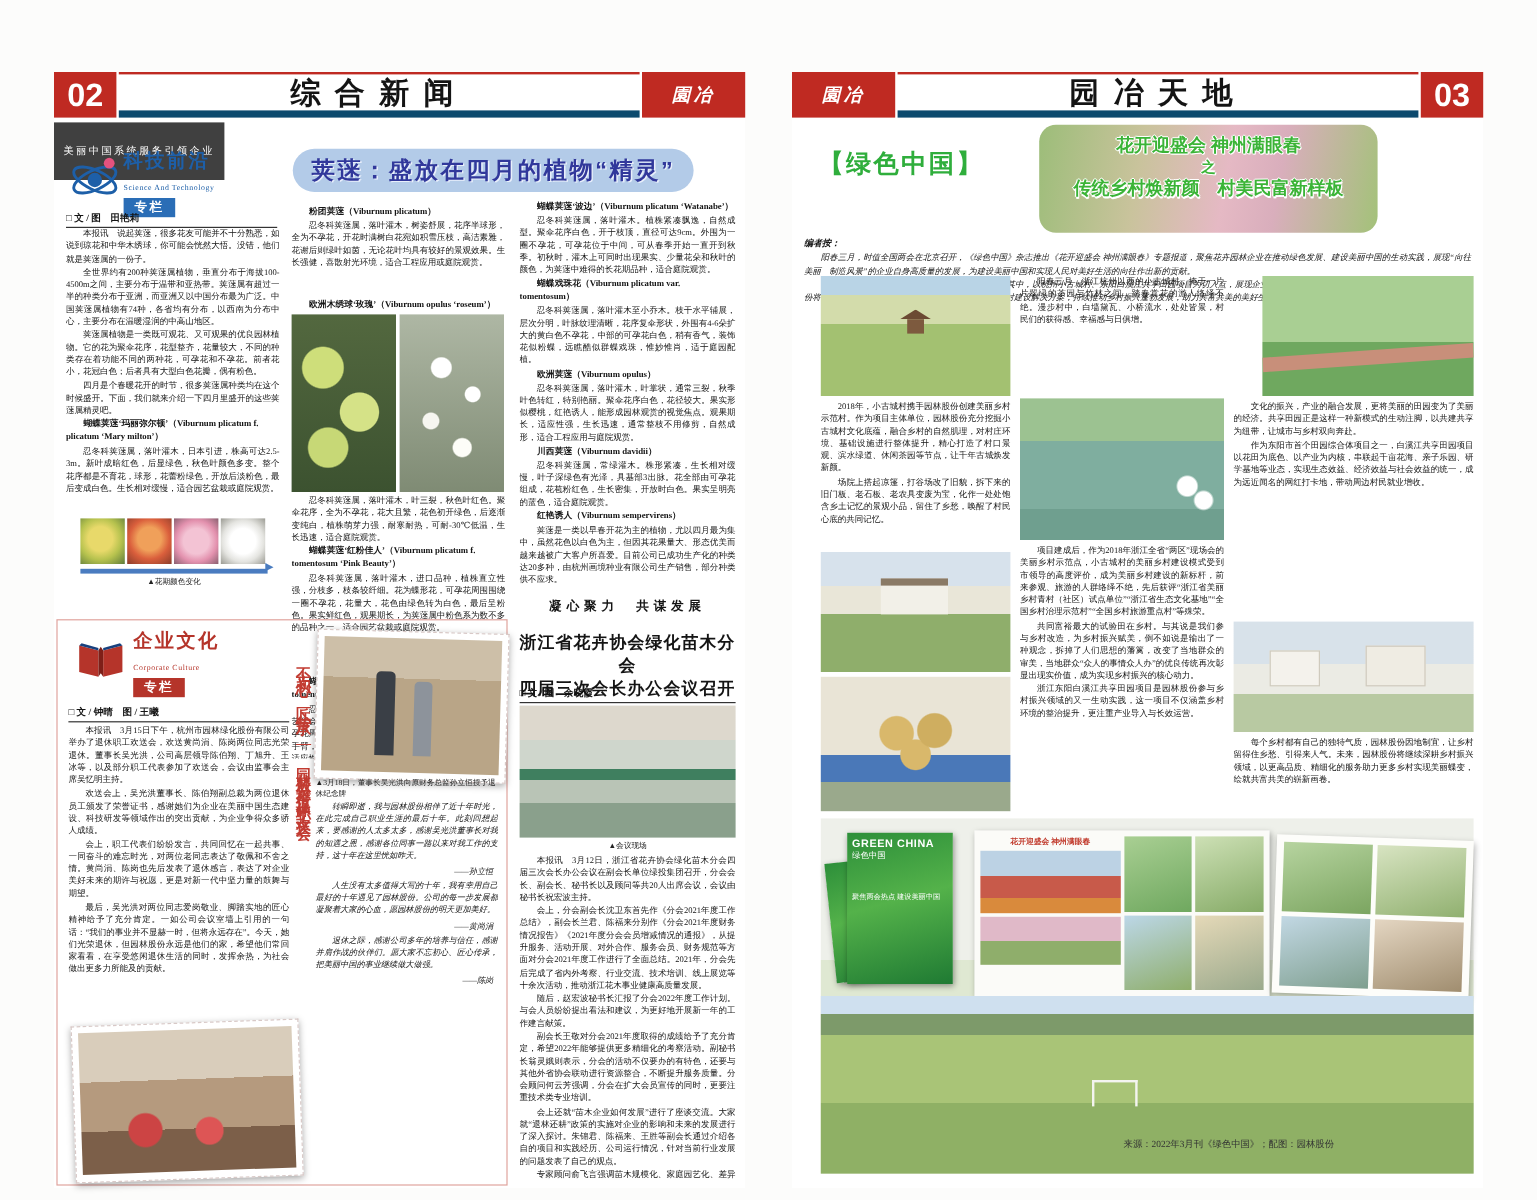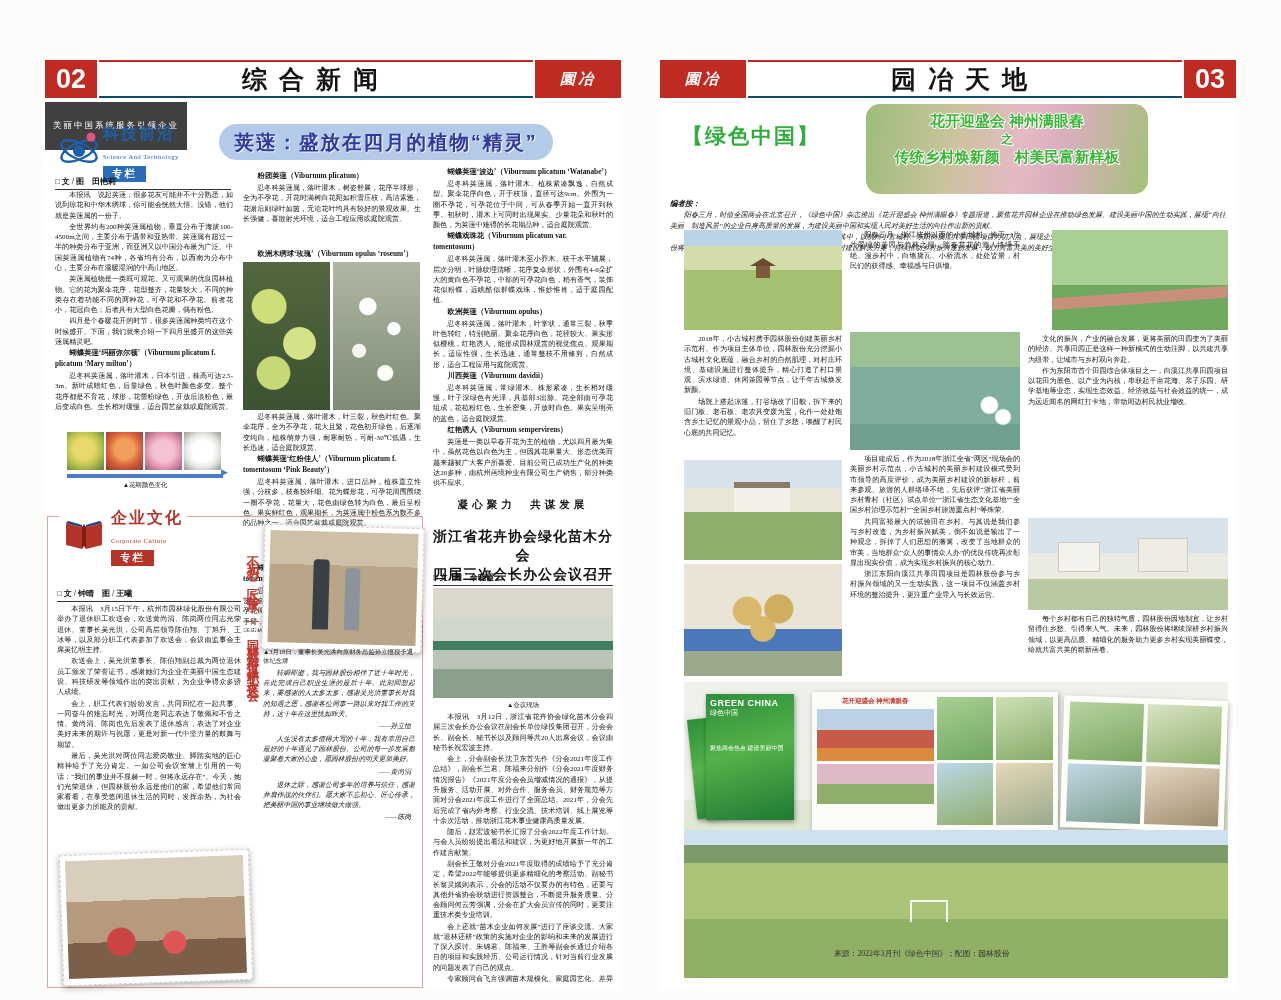--- a/index.html
+++ b/index.html
@@ -4,21 +4,21 @@
 <style>
   html,body{margin:0;padding:0;}
   body{width:1281px;height:1000px;position:relative;background:#fcfcfb;
        font-family:"Liberation Serif","DejaVu Serif",serif;color:#141414;overflow:hidden;}
   .abs{position:absolute;}
   .page{position:absolute;top:60px;width:576px;height:930px;background:#fff;}
   
   .hdr{display:flex;height:38px;}
   .hdr-no{width:52px;background:#bf2a22;color:#fff;font-size:27px;font-weight:bold;
           display:flex;align-items:center;justify-content:center;font-family:"Liberation Sans",sans-serif;}
-  .hdr-band{flex:1;border-top:2px solid #bf2a22;border-bottom:2px solid #0c4a6e;margin:0 2px;
+  .hdr-band{flex:1;border-top:2px solid #bf2a22;border-bottom:6px solid #0c4a6e;margin:0 2px;
             display:flex;align-items:center;justify-content:center;font-size:25px;font-weight:bold;letter-spacing:12px;}
   .hdr-logo{width:86px;background:#bf2a22;color:#fff;display:flex;align-items:center;justify-content:center;
             font-size:15px;font-weight:bold;font-style:italic;letter-spacing:3px;}
   .tagline{background:#404040;color:#fff;font-size:8.5px;padding:18px 8px;letter-spacing:2px;display:inline-block;}
   
   .p{font-size:7.1px;line-height:1.45;text-align:justify;text-indent:2em;margin:0 0 1px 0;}
   .phead{font-size:7.3px;line-height:1.5;font-weight:bold;text-indent:2em;margin:1px 0;}
   .txt{overflow:hidden;}
   .cap{font-size:6.4px;text-align:center;color:#222;}
   .byline{font-size:8px;font-weight:bold;border-bottom:1.2px solid #333;padding-bottom:2px;}
@@ -72,21 +72,21 @@
         </svg>
       </span>
       <span>
         <span class="colhead-cn blue">科技前沿</span><br>
         <span class="colhead-en blue">Science And Technology</span><br>
         <span class="badge" style="background:#2a6db6;">专栏</span>
       </span>
     </div>
   </div>
 
-  <div class="abs headline" style="left:174px;top:64px;width:334px;height:36px;border-radius:18px;">荚蒾：盛放在四月的植物“精灵”</div>
+  <div class="abs headline" style="left:199px;top:64px;width:334px;height:36px;border-radius:18px;">荚蒾：盛放在四月的植物“精灵”</div>
 
   <div class="abs byline" style="left:10px;top:116px;width:176px;">□ 文 / 图　田艳莉</div>
 
   <div class="abs txt" style="left:10px;top:130px;width:178px;height:238px;">
     <p class="p">本报讯　说起荚蒾，很多花友可能并不十分熟悉，如说到琼花和中华木绣球，你可能会恍然大悟。没错，他们就是荚蒾属的一份子。</p>
     <p class="p">全世界约有200种荚蒾属植物，垂直分布于海拔100-4500m之间，主要分布于温带和亚热带。荚蒾属有超过一半的种类分布于亚洲，而亚洲又以中国分布最为广泛。中国荚蒾属植物有74种，各省均有分布，以西南为分布中心，主要分布在温暖湿润的中高山地区。</p>
     <p class="p">荚蒾属植物是一类既可观花、又可观果的优良园林植物。它的花为聚伞花序，花型整齐，花量较大，不同的种类存在着功能不同的两种花，可孕花和不孕花。前者花小，花冠白色；后者具有大型白色花瓣，偶有粉色。</p>
     <p class="p">四月是个春暖花开的时节，很多荚蒾属种类均在这个时候盛开。下面，我们就来介绍一下四月里盛开的这些荚蒾属精灵吧。</p>
     <p class="phead">蝴蝶荚蒾‘玛丽弥尔顿’（Viburnum plicatum f. plicatum ‘Mary milton’）</p>
     <p class="p">忍冬科荚蒾属，落叶灌木，日本引进，株高可达2.5-3m。新叶成暗红色，后显绿色，秋色叶颜色多变。整个花序都是不育花，球形，花蕾粉绿色，开放后淡粉色，最后变成白色。生长相对缓慢，适合园艺盆栽或庭院观赏。</p>
@@ -131,21 +131,21 @@
     <p class="phead">欧洲荚蒾（Viburnum opulus）</p>
     <p class="p">忍冬科荚蒾属，落叶灌木，叶掌状，通常三裂，秋季叶色转红，特别艳丽。聚伞花序白色，花径较大。果实形似樱桃，红艳诱人，能形成园林观赏的视觉焦点。观果期长，适应性强，生长迅速，通常整枝不用修剪，自然成形，适合工程应用与庭院观赏。</p>
     <p class="phead">川西荚蒾（Viburnum davidii）</p>
     <p class="p">忍冬科荚蒾属，常绿灌木。株形紧凑，生长相对缓慢，叶子深绿色有光泽，具基部3出脉。花全部由可孕花组成，花苞粉红色，生长密集，开放时白色。果实呈明亮的蓝色，适合庭院观赏。</p>
     <p class="phead">红艳诱人（Viburnum sempervirens）</p>
     <p class="p">荚蒾是一类以早春开花为主的植物，尤以四月最为集中，虽然花色以白色为主，但因其花果量大、形态优美而越来越被广大客户所喜爱。目前公司已成功生产化的种类达20多种，由杭州画境种业有限公司生产销售，部分种类供不应求。</p>
   </div>
 
   <div class="abs" style="left:2px;top:456px;width:374px;height:470px;border:1px solid #e0a39d;"></div>
 
-  <div class="abs" style="left:14px;top:448px;background:#fff;padding:0 4px;">
+  <div class="abs" style="left:14px;top:464px;background:#fff;padding:0 4px;">
     <div style="display:flex;align-items:center;gap:6px;">
       <span>
         <svg width="42" height="34" viewBox="0 0 42 34">
           <path d="M3 5 L19 9 L19 31 L3 27 Z" fill="#b5342a"></path>
           <path d="M39 5 L23 9 L23 31 L39 27 Z" fill="#b5342a"></path>
           <path d="M19 9 L21 6 L23 9 L23 31 L21 28 L19 31 Z" fill="#7e1f18"></path>
           <path d="M5 3 L19 7 L19 9 L3 5 Z" fill="#17407e"></path>
           <path d="M37 3 L23 7 L23 9 L39 5 Z" fill="#17407e"></path>
         </svg>
       </span>
@@ -293,16 +293,16 @@
 
     <div class="abs" style="left:378px;top:16px;width:152px;height:120px;background:#fdfdfa;box-shadow:1px 2px 5px rgba(0,0,0,.3);transform:rotate(2deg);display:grid;grid-template-columns:1fr 1fr;gap:4px;padding:6px;">
       <div class="photo" style="background:linear-gradient(160deg,#b7d4a0,#7ba560);"></div>
       <div class="photo" style="background:linear-gradient(160deg,#d8e4c2,#90b06f);"></div>
       <div class="photo" style="background:linear-gradient(160deg,#c2d8e4,#7f9f8f);"></div>
       <div class="photo" style="background:linear-gradient(160deg,#e4d6c2,#a08d6f);"></div>
     </div>
 
     <div class="abs photo" style="left:0;top:148px;width:544px;height:148px;background:linear-gradient(180deg,#cfe0ef 0 10%,#7d9a6a 10% 22%,#a9c477 22% 60%,#8fb065 60%);">
       <div class="abs" style="left:226px;top:70px;width:34px;height:20px;border:2px solid #f4f4f0;border-bottom:none;"></div>
-      <div class="abs src" style="left:150px;top:118px;width:380px;">来源：2022年3月刊《绿色中国》；配图：园林股份</div>
+      <div class="abs src" style="left:150px;top:118px;width:380px;text-align:center;">来源：2022年3月刊《绿色中国》；配图：园林股份</div>
     </div>
   </div>
 </div>
 
 </body></html>

